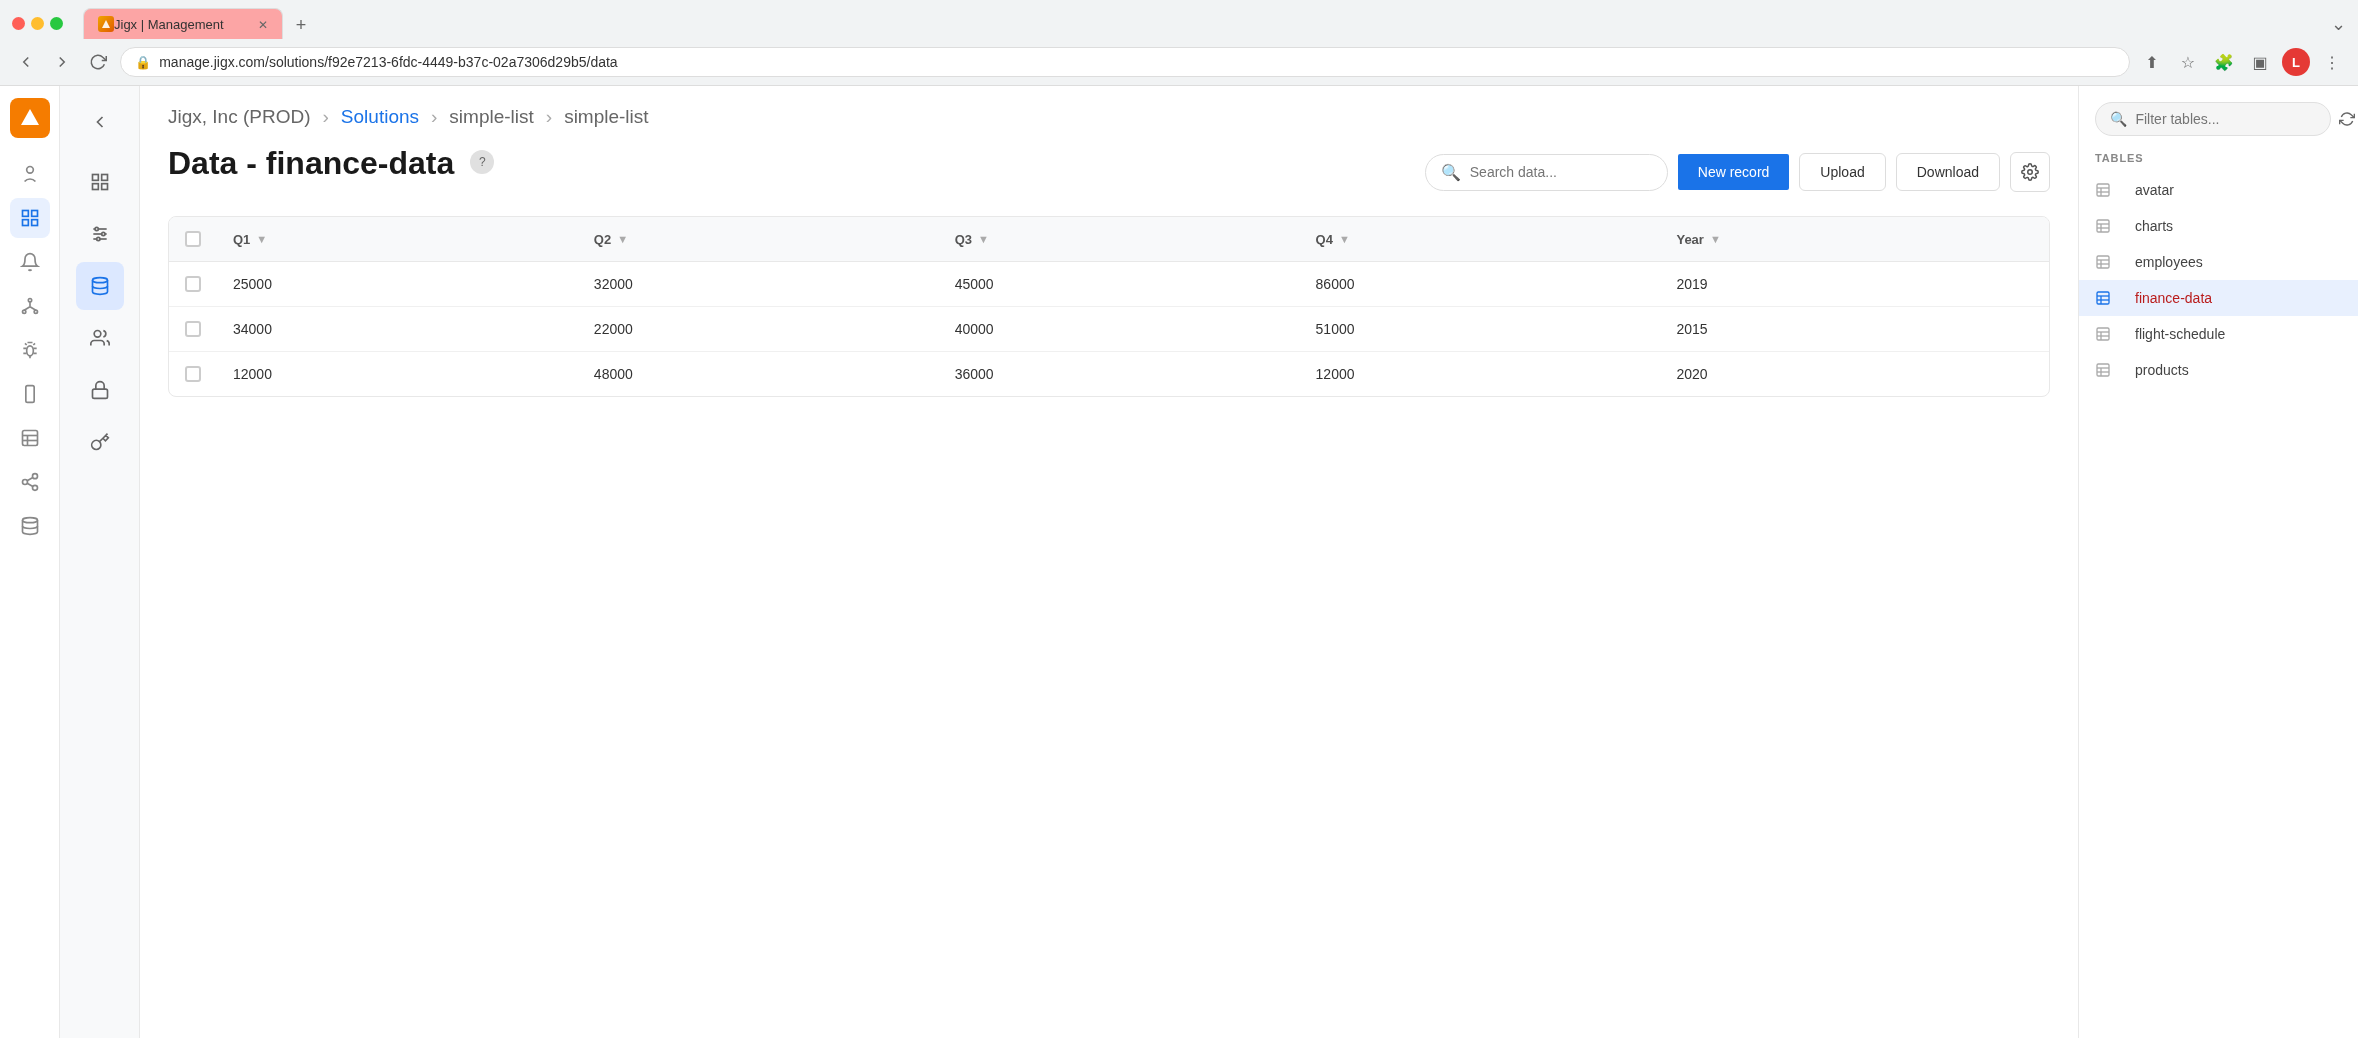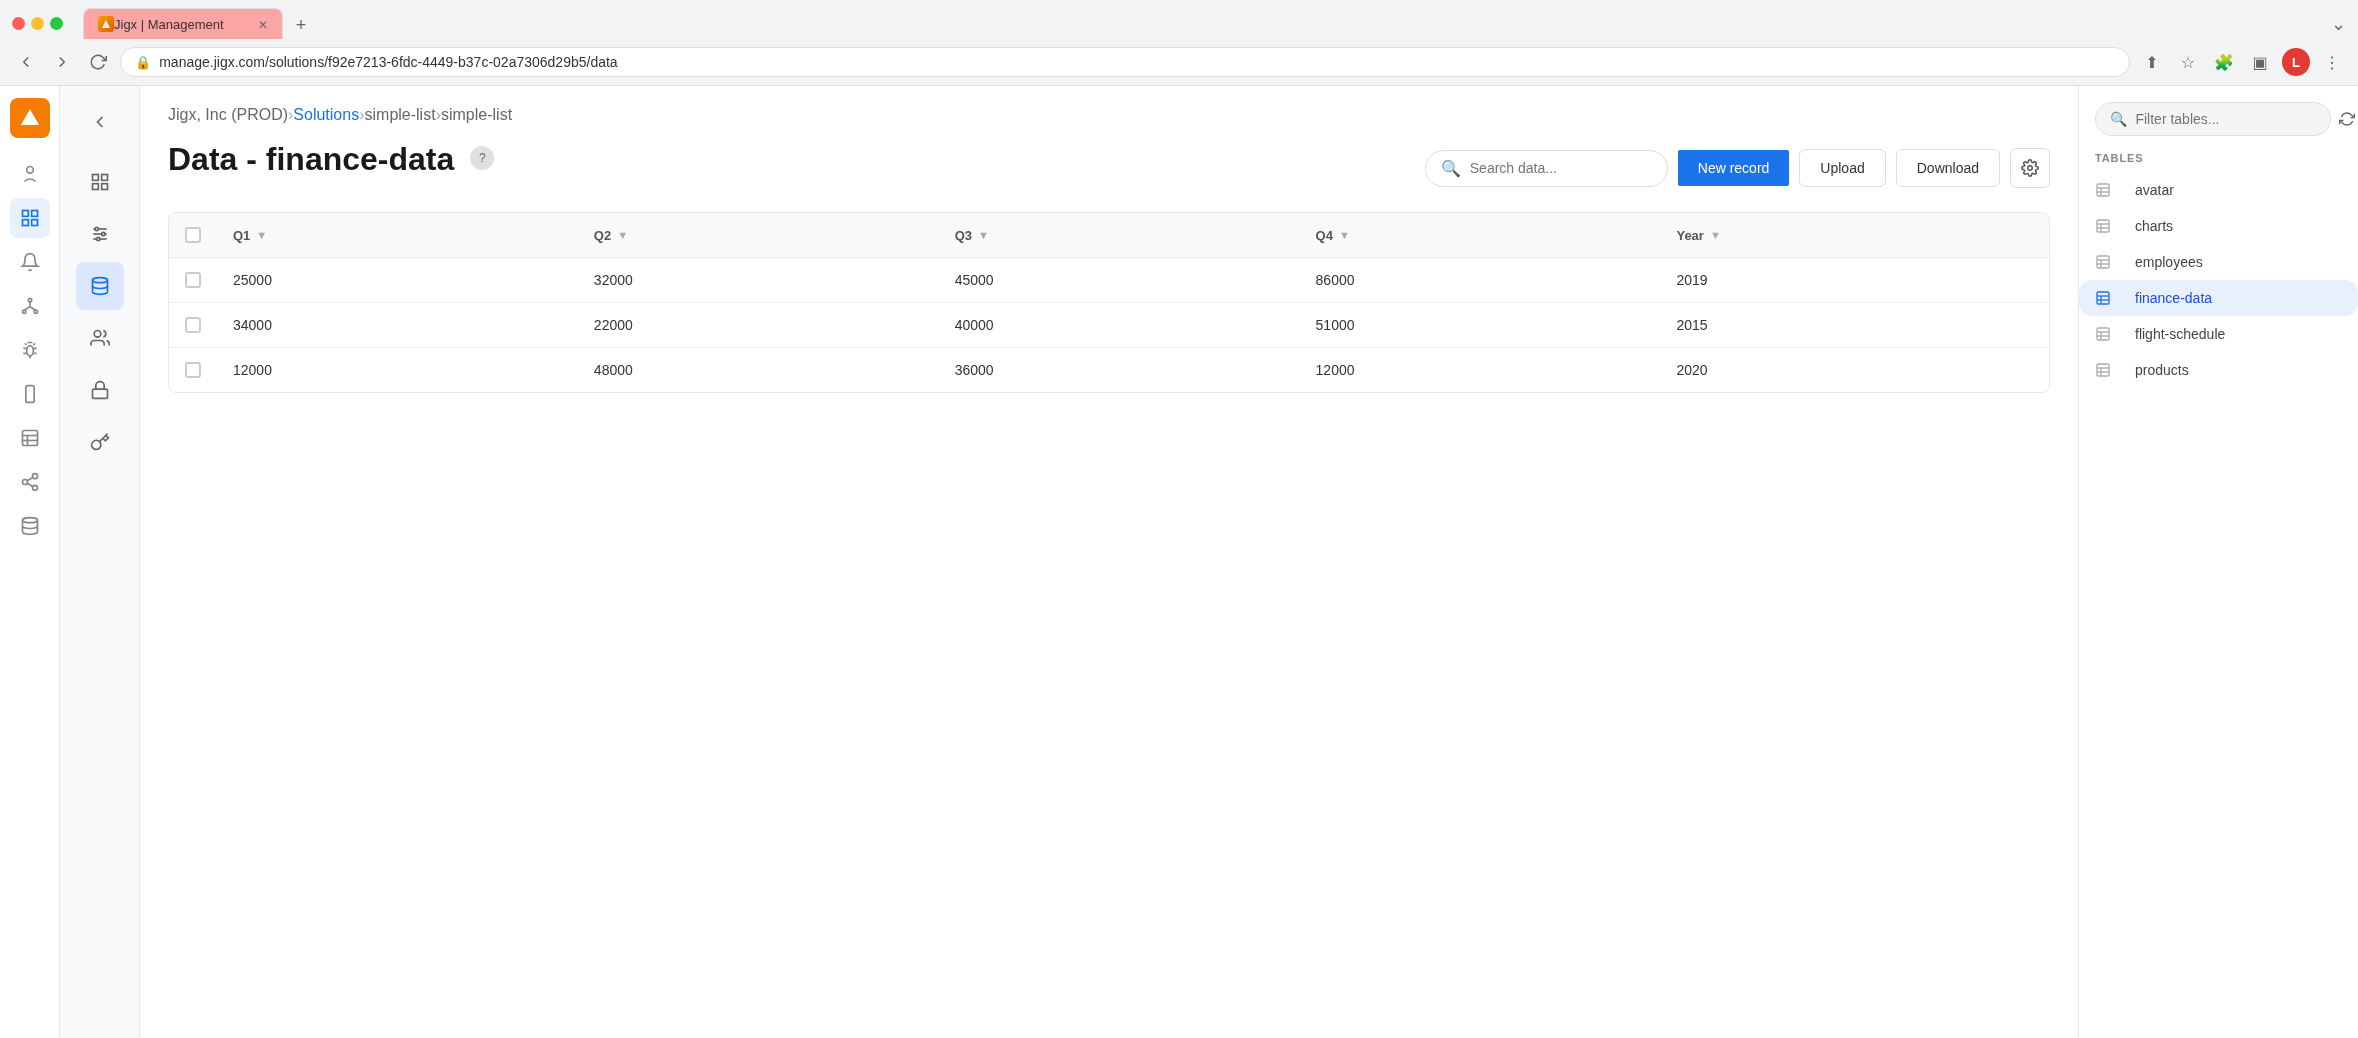--- a/index.html
+++ b/index.html
@@ -46,21 +46,21 @@
     .secondary-icon.active { background: #dce8ff; color: #1a73e8; }
     .back-btn { color: #666; font-size: 16px; cursor: pointer; margin-bottom: 8px; }
 
     
     .main-content { flex: 1; display: flex; flex-direction: column; overflow: hidden; background: #fff; }
 
     
     .content-area { flex: 1; padding: 20px 28px; overflow-y: auto; }
 
     
-    .breadcrumb { display: flex; align-items: center; gap: 0; font-size: 16px; color: #666; margin-bottom: 16px; }
+    .breadcrumb { display: flex; align-items: center; gap: 12px; font-size: 19px; color: #666; margin-bottom: 16px; }
     .breadcrumb .sep { color: #aaa; }
     .breadcrumb .link { color: #1a73e8; cursor: pointer; }
     .breadcrumb .current { color: #666; }
 
     
     .page-header { display: flex; align-items: flex-start; gap: 16px; margin-bottom: 24px; }
     .page-title { font-size: 32px; font-weight: 800; color: #1a1a1a; line-height: 1.2; }
     .header-actions { display: flex; align-items: center; gap: 10px; margin-left: auto; padding-top: 8px; }
 
     .search-box { display: flex; align-items: center; background: #fff; border: 1px solid #ddd; border-radius: 24px; padding: 8px 16px; gap: 8px; min-width: 240px; }
@@ -97,21 +97,21 @@
     .tables-header { display: flex; align-items: center; padding: 16px 16px 8px; gap: 8px; }
     .filter-input-wrap { flex: 1; display: flex; align-items: center; background: #f5f5f5; border-radius: 24px; padding: 8px 14px; gap: 8px; border: 1px solid #e0e0e0; }
     .filter-input-wrap input { border: none; outline: none; background: transparent; font-size: 14px; color: #333; flex: 1; }
     .filter-input-wrap .fi-icon { color: #aaa; font-size: 14px; }
     .refresh-btn { width: 28px; height: 28px; display: flex; align-items: center; justify-content: center; cursor: pointer; color: #666; border-radius: 50%; }
 
     .tables-label { padding: 8px 16px 4px; font-size: 11px; font-weight: 700; color: #888; letter-spacing: 0.08em; text-transform: uppercase; }
 
     .tables-list { flex: 1; overflow-y: auto; padding: 4px 0; }
     .table-item { display: flex; align-items: center; padding: 10px 16px; gap: 24px; cursor: pointer; color: #444; font-size: 14px; }
-    .table-item.active { background: #e8f0fe; color: #1d4ed8; border-radius: 13px; }
+    .table-item.active { background: #e8f0fe; color: #b91c1c; }
     .table-icon { display: flex; align-items: center; justify-content: center; color: #aaa; flex-shrink: 0; }
   </style>
 </head>
 <body>
 
 <div class="browser-chrome">
   <div class="browser-titlebar">
     <div class="traffic-lights">
       <div class="traffic-light tl-red"></div>
       <div class="traffic-light tl-yellow"></div>

